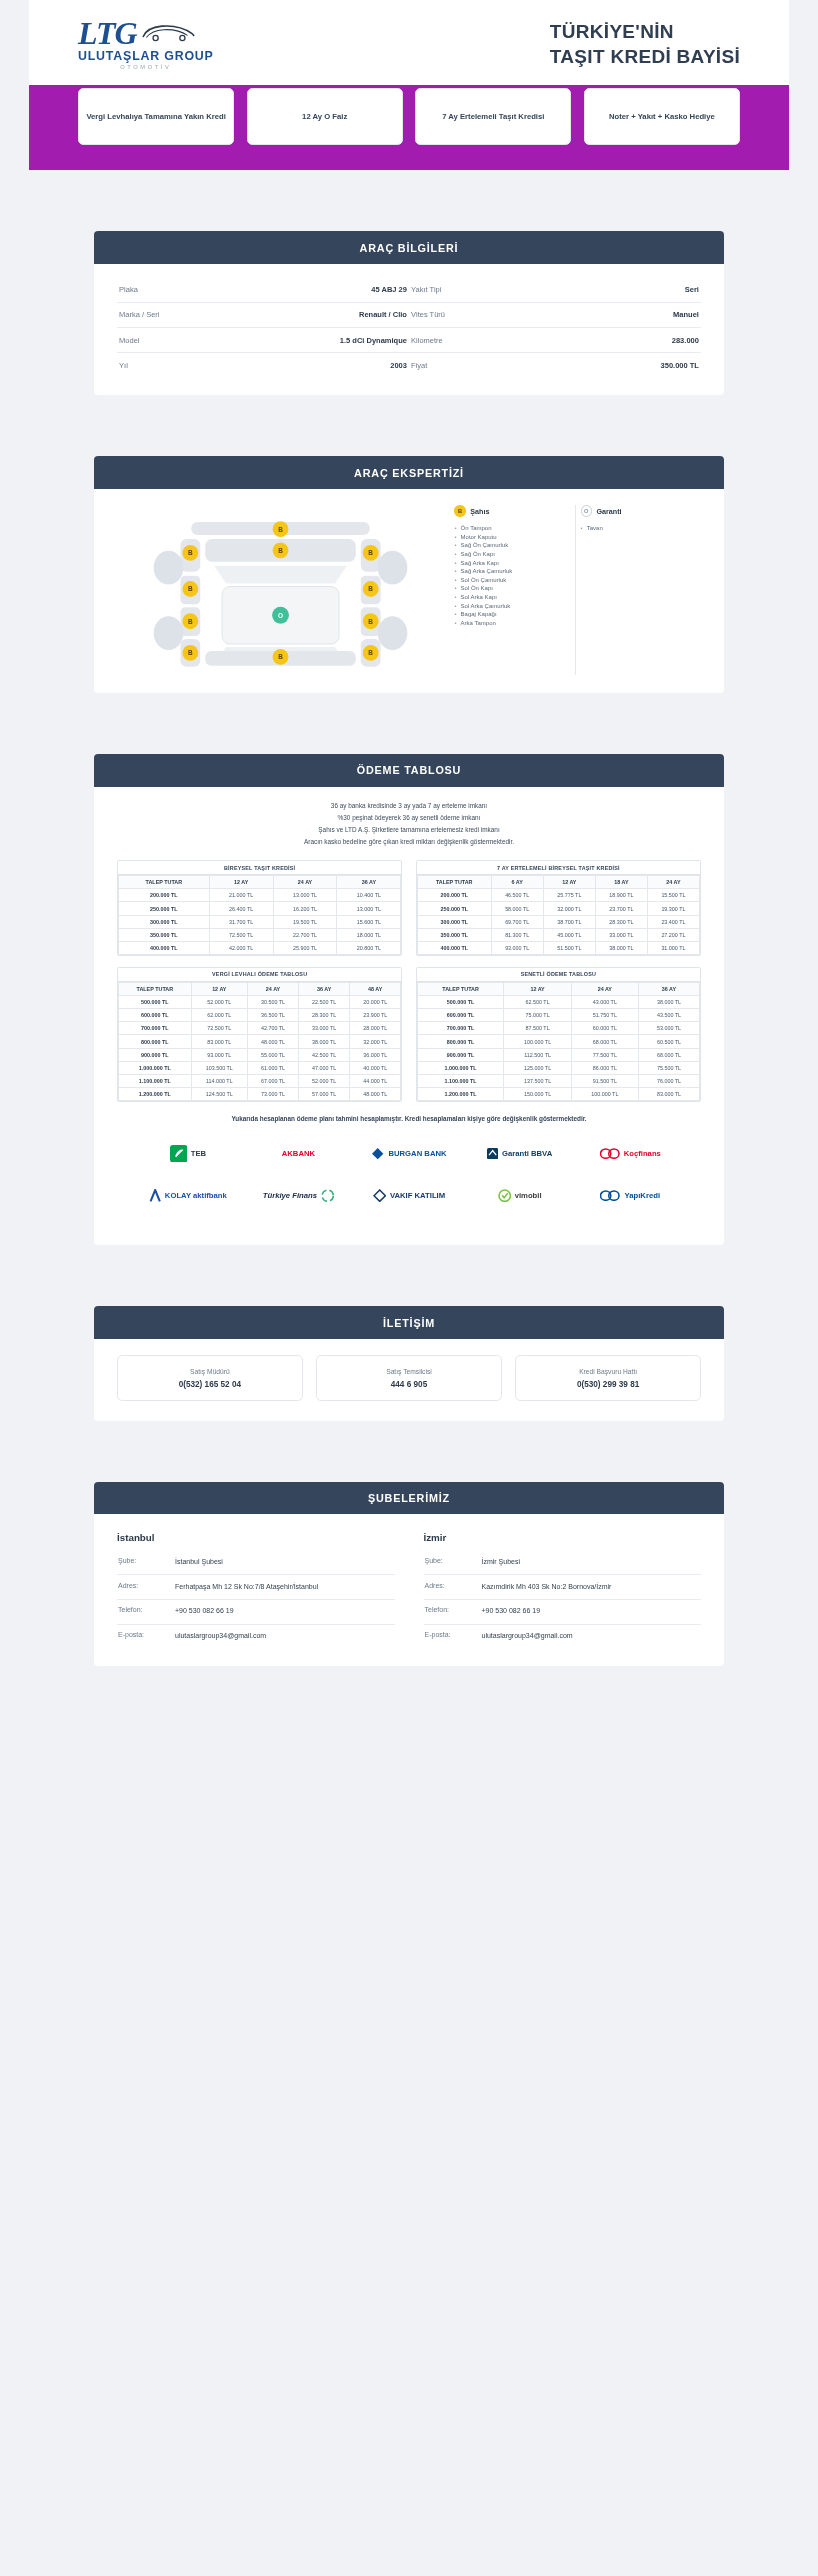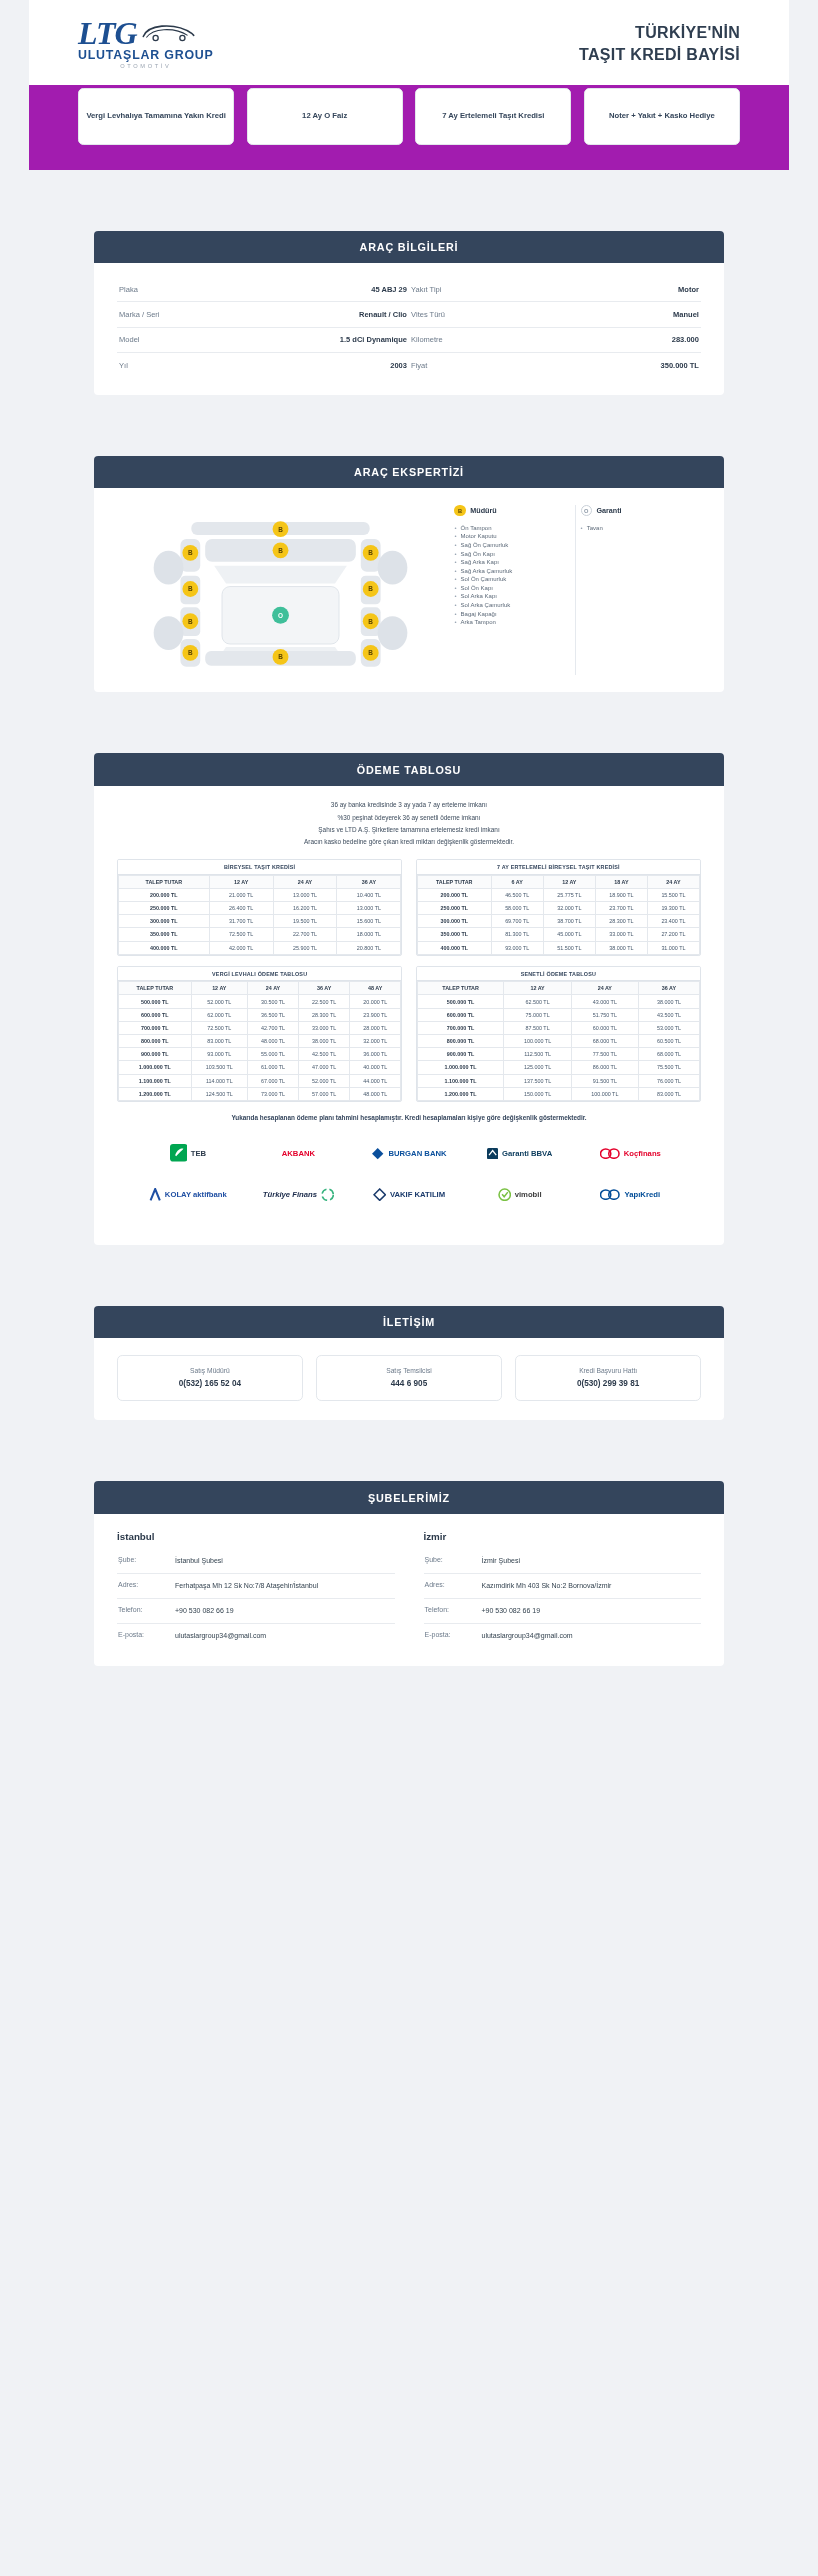--- a/index.html
+++ b/index.html
@@ -40,22 +40,22 @@
     margin-top: 1px;
   }
   .logo-sub {
     font-size: 5.7px;
     letter-spacing: 2.6px;
     color: #9aa4b1;
     text-align: center;
     margin-top: 1px;
   }
   .header-title {
-    text-align: right;
-    font-size: 16px;
+    text-align: left;
+    font-size: 19px;
     font-weight: bold;
     color: #2f3e50;
     line-height: 1.35;
     letter-spacing: 0.3px;
   }
 
   
   .features {
     background: #a21caf;
     padding: 3.1px 49px 25px 49px;
@@ -273,21 +273,21 @@
             <span class="info-value">1.5 dCi Dynamique</span>
           </div>
           <div class="info-row">
             <span class="info-label">Yıl</span>
             <span class="info-value">2003</span>
           </div>
         </div>
         <div class="info-col">
           <div class="info-row">
             <span class="info-label">Yakıt Tipi</span>
-            <span class="info-value">Motor</span>
+            <span class="info-value">Seri</span>
           </div>
           <div class="info-row">
             <span class="info-label">Vites Türü</span>
             <span class="info-value">Manuel</span>
           </div>
           <div class="info-row">
             <span class="info-label">Kilometre</span>
             <span class="info-value">283.000</span>
           </div>
           <div class="info-row">
@@ -360,21 +360,21 @@
                 <text x="330" y="305" fill="#5a4500">B</text>
               <circle cx="330" cy="216" r="17" fill="#3fbf9a"></circle>
                 <text x="330" y="221" fill="#ffffff">O</text>
             </g>
           </svg>
         </div>
         <div class="exp-legend">
           <div class="legend-col">
             <div class="legend-head">
               <span class="legend-dot dot-boyali">B</span>
-              <span class="legend-title">Müdürü</span>
+              <span class="legend-title">Şahıs</span>
             </div>
             <ul class="legend-list">
               <li>Ön Tampon</li>
               <li>Motor Kaputu</li>
               <li>Sağ Ön Çamurluk</li>
               <li>Sağ Ön Kapı</li>
               <li>Sağ Arka Kapı</li>
               <li>Sağ Arka Çamurluk</li>
               <li>Sol Ön Çamurluk</li>
               <li>Sol Ön Kapı</li>

